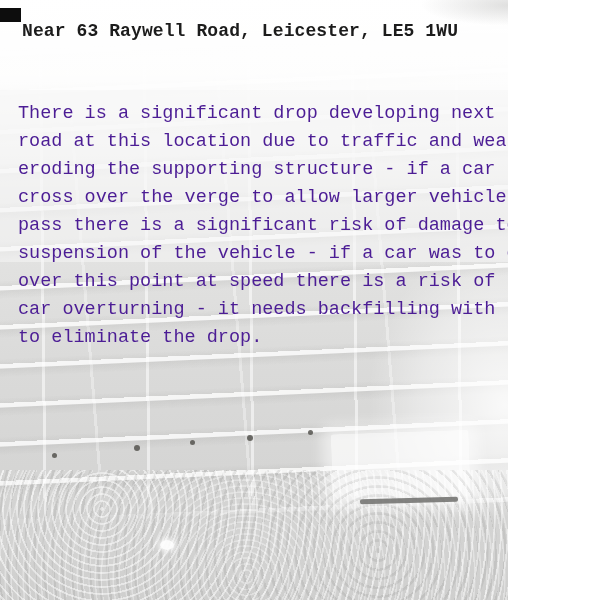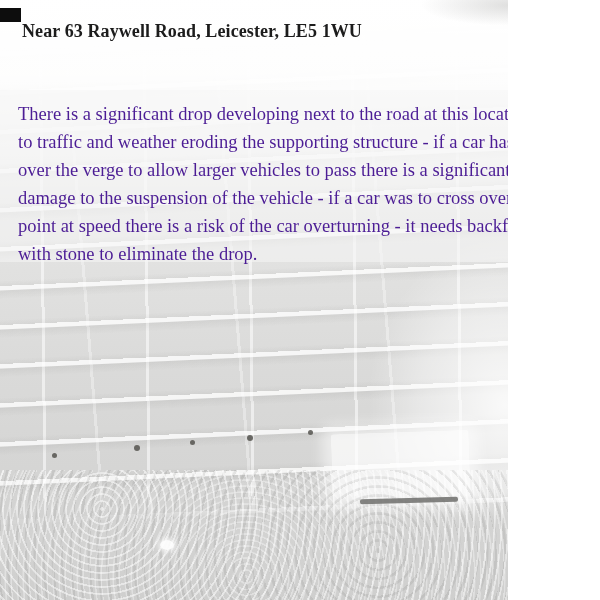--- a/index.html
+++ b/index.html
@@ -1,21 +1,21 @@
 <!DOCTYPE html>
 <html><head>
 <meta charset="utf-8">
 <style>
   html, body { margin: 0; padding: 0; background: #ffffff; }
   .canvas {
     position: relative;
     width: 508px;
     height: 600px;
     overflow: hidden;
-    font-family: Liberation Serif, serif;
+    font-family: Liberation Mono, monospace;
     background: #e9e9e8;
   }
   
   .wall-base {
     position: absolute; inset: 0;
     background: linear-gradient(180deg,
       #fbfbfa 0%, #f4f4f3 10%, #ebebea 25%, #e1e1e0 45%,
       #dadad9 62%, #d5d5d4 78%, #d1d1d0 100%);
   }
   

